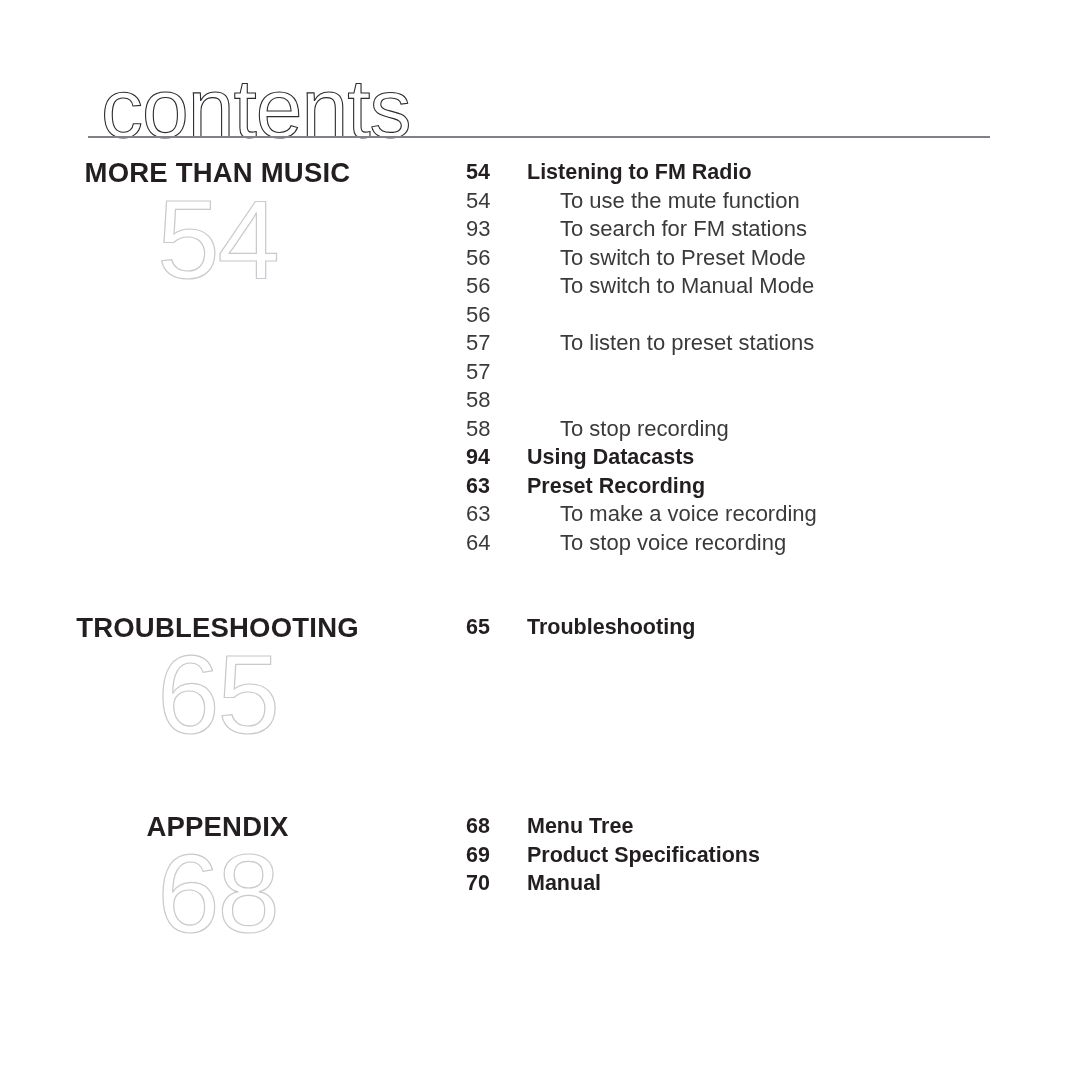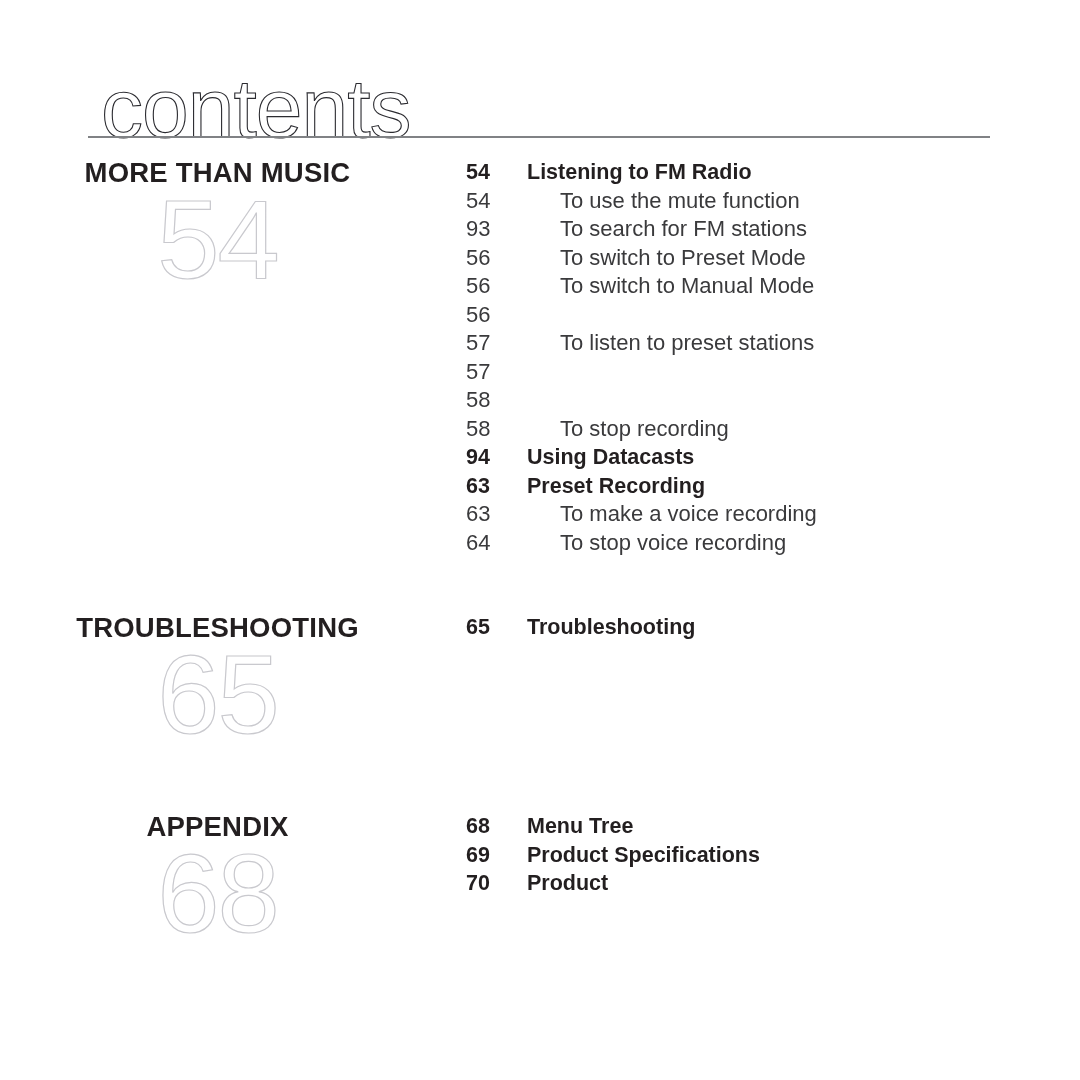--- a/index.html
+++ b/index.html
@@ -217,17 +217,17 @@
         <div class="entry major">
           <span class="pg">68</span>
           <span class="txt">Menu Tree</span>
         </div>
         <div class="entry major">
           <span class="pg">69</span>
           <span class="txt">Product Specifications</span>
         </div>
         <div class="entry major">
           <span class="pg">70</span>
-          <span class="txt">Product</span>
+          <span class="txt">Manual</span>
         </div>
       </div>
     </div>
   </div>
 
 </body></html>

